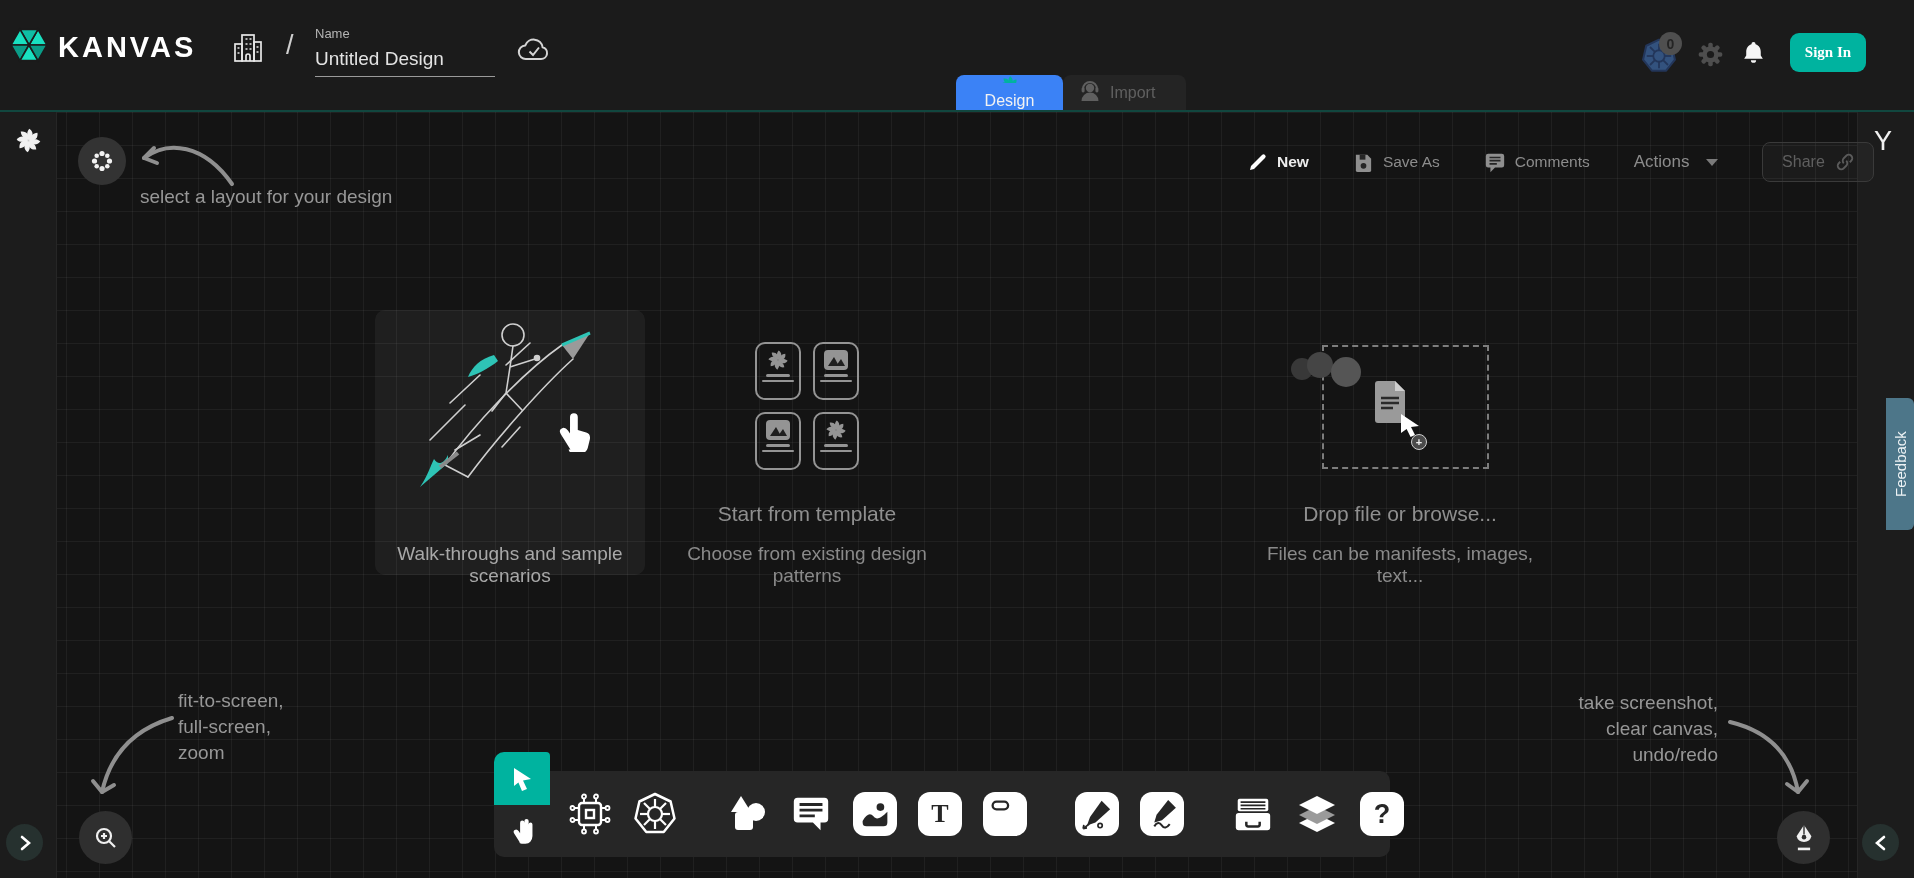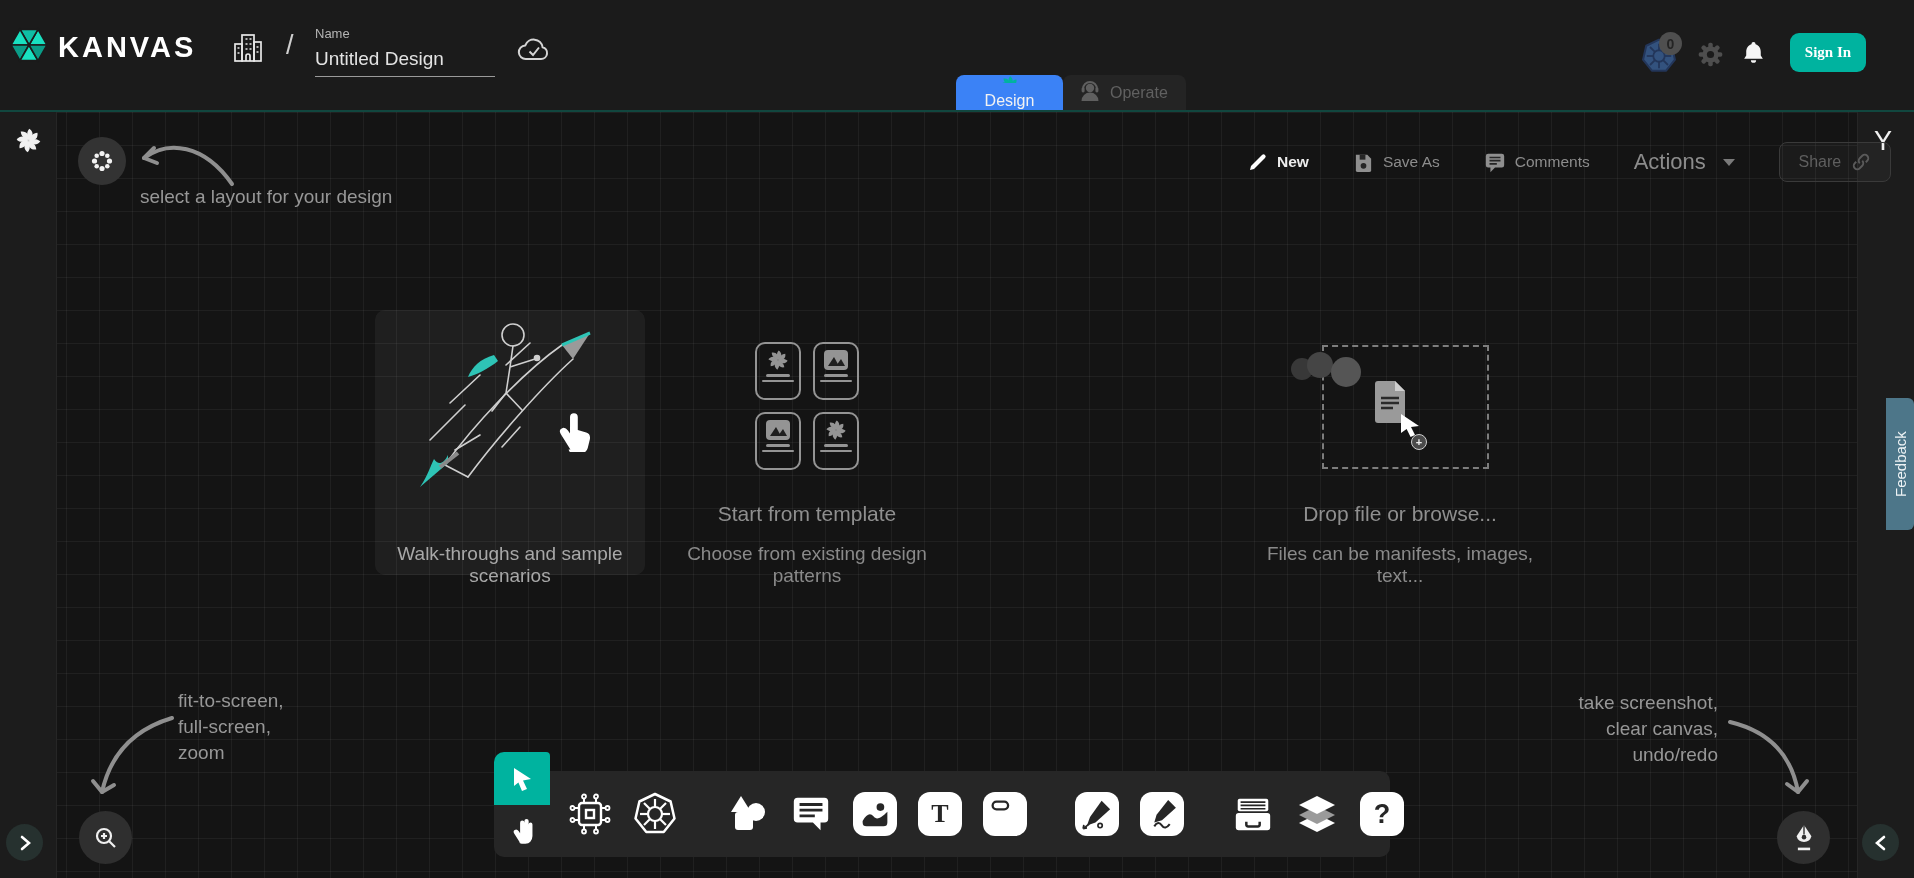--- a/index.html
+++ b/index.html
@@ -204,21 +204,21 @@
     <div class="tab tab-operate">
       <span>
         <svg width="22" height="22" viewBox="0 0 22 22" fill="#5f5f5f">
           <circle cx="11" cy="8" r="4.2"></circle>
           <path d="M2.5,21 a8.5,8.5 0 0 1 17,0 Z"></path>
           <path d="M4,9 a7,7 0 0 1 14,0" fill="none" stroke="#5f5f5f" stroke-width="2"></path>
           <rect x="2.6" y="7.4" width="3" height="5" rx="1.4"></rect>
           <rect x="16.4" y="7.4" width="3" height="5" rx="1.4"></rect>
         </svg>
       </span>
-      <span>Operate</span>
+      <span>Import</span>
     </div>
 
     <span class="k8s">
       <svg width="36" height="36" viewBox="0 0 44 44" style="color:#23365a">
         <polygon points="22,2 37.6,9.5 41.5,26.5 30.7,40 13.3,40 2.5,26.5 6.4,9.5" fill="#33527e"></polygon>
         <use href="#k8swheel" width="44" height="44"></use>
       </svg>
     </span>
     <span class="k8s-badge">0</span>
 
@@ -304,21 +304,21 @@
         <span>Save As</span>
       </div>
       <div class="act-item">
         <svg width="22" height="21" viewBox="0 0 24 22">
           <path d="M2,4 a2.5,2.5 0 0 1 2.5,-2.5 h15 A2.5,2.5 0 0 1 22,4 v10 a2.5,2.5 0 0 1 -2.5,2.5 H12 l-5,5 v-5 H4.5 A2.5,2.5 0 0 1 2,14 Z" fill="#8f8f8f"></path>
           <path d="M6,5.5h12M6,9h12M6,12.5h8" stroke="#262626" stroke-width="1.8"></path>
         </svg>
         <span>Comments</span>
       </div>
       <div class="act-item">
-        <span style="font-size:22px">Actions</span>
+        <span style="font-size:17px">Actions</span>
         <span class="caret"></span>
       </div>
       <div class="share-btn">
         <span>Share</span>
         <svg width="20" height="20" viewBox="0 0 24 24" fill="none" stroke="#5a5a5a" stroke-width="2.2">
           <path d="M10.5,13.5 a4.2,4.2 0 0 1 0,-6 l3,-3 a4.2,4.2 0 0 1 6,6 l-1.8,1.8"></path>
           <path d="M13.5,10.5 a4.2,4.2 0 0 1 0,6 l-3,3 a4.2,4.2 0 0 1 -6,-6 l1.8,-1.8"></path>
         </svg>
       </div>
     </div>

